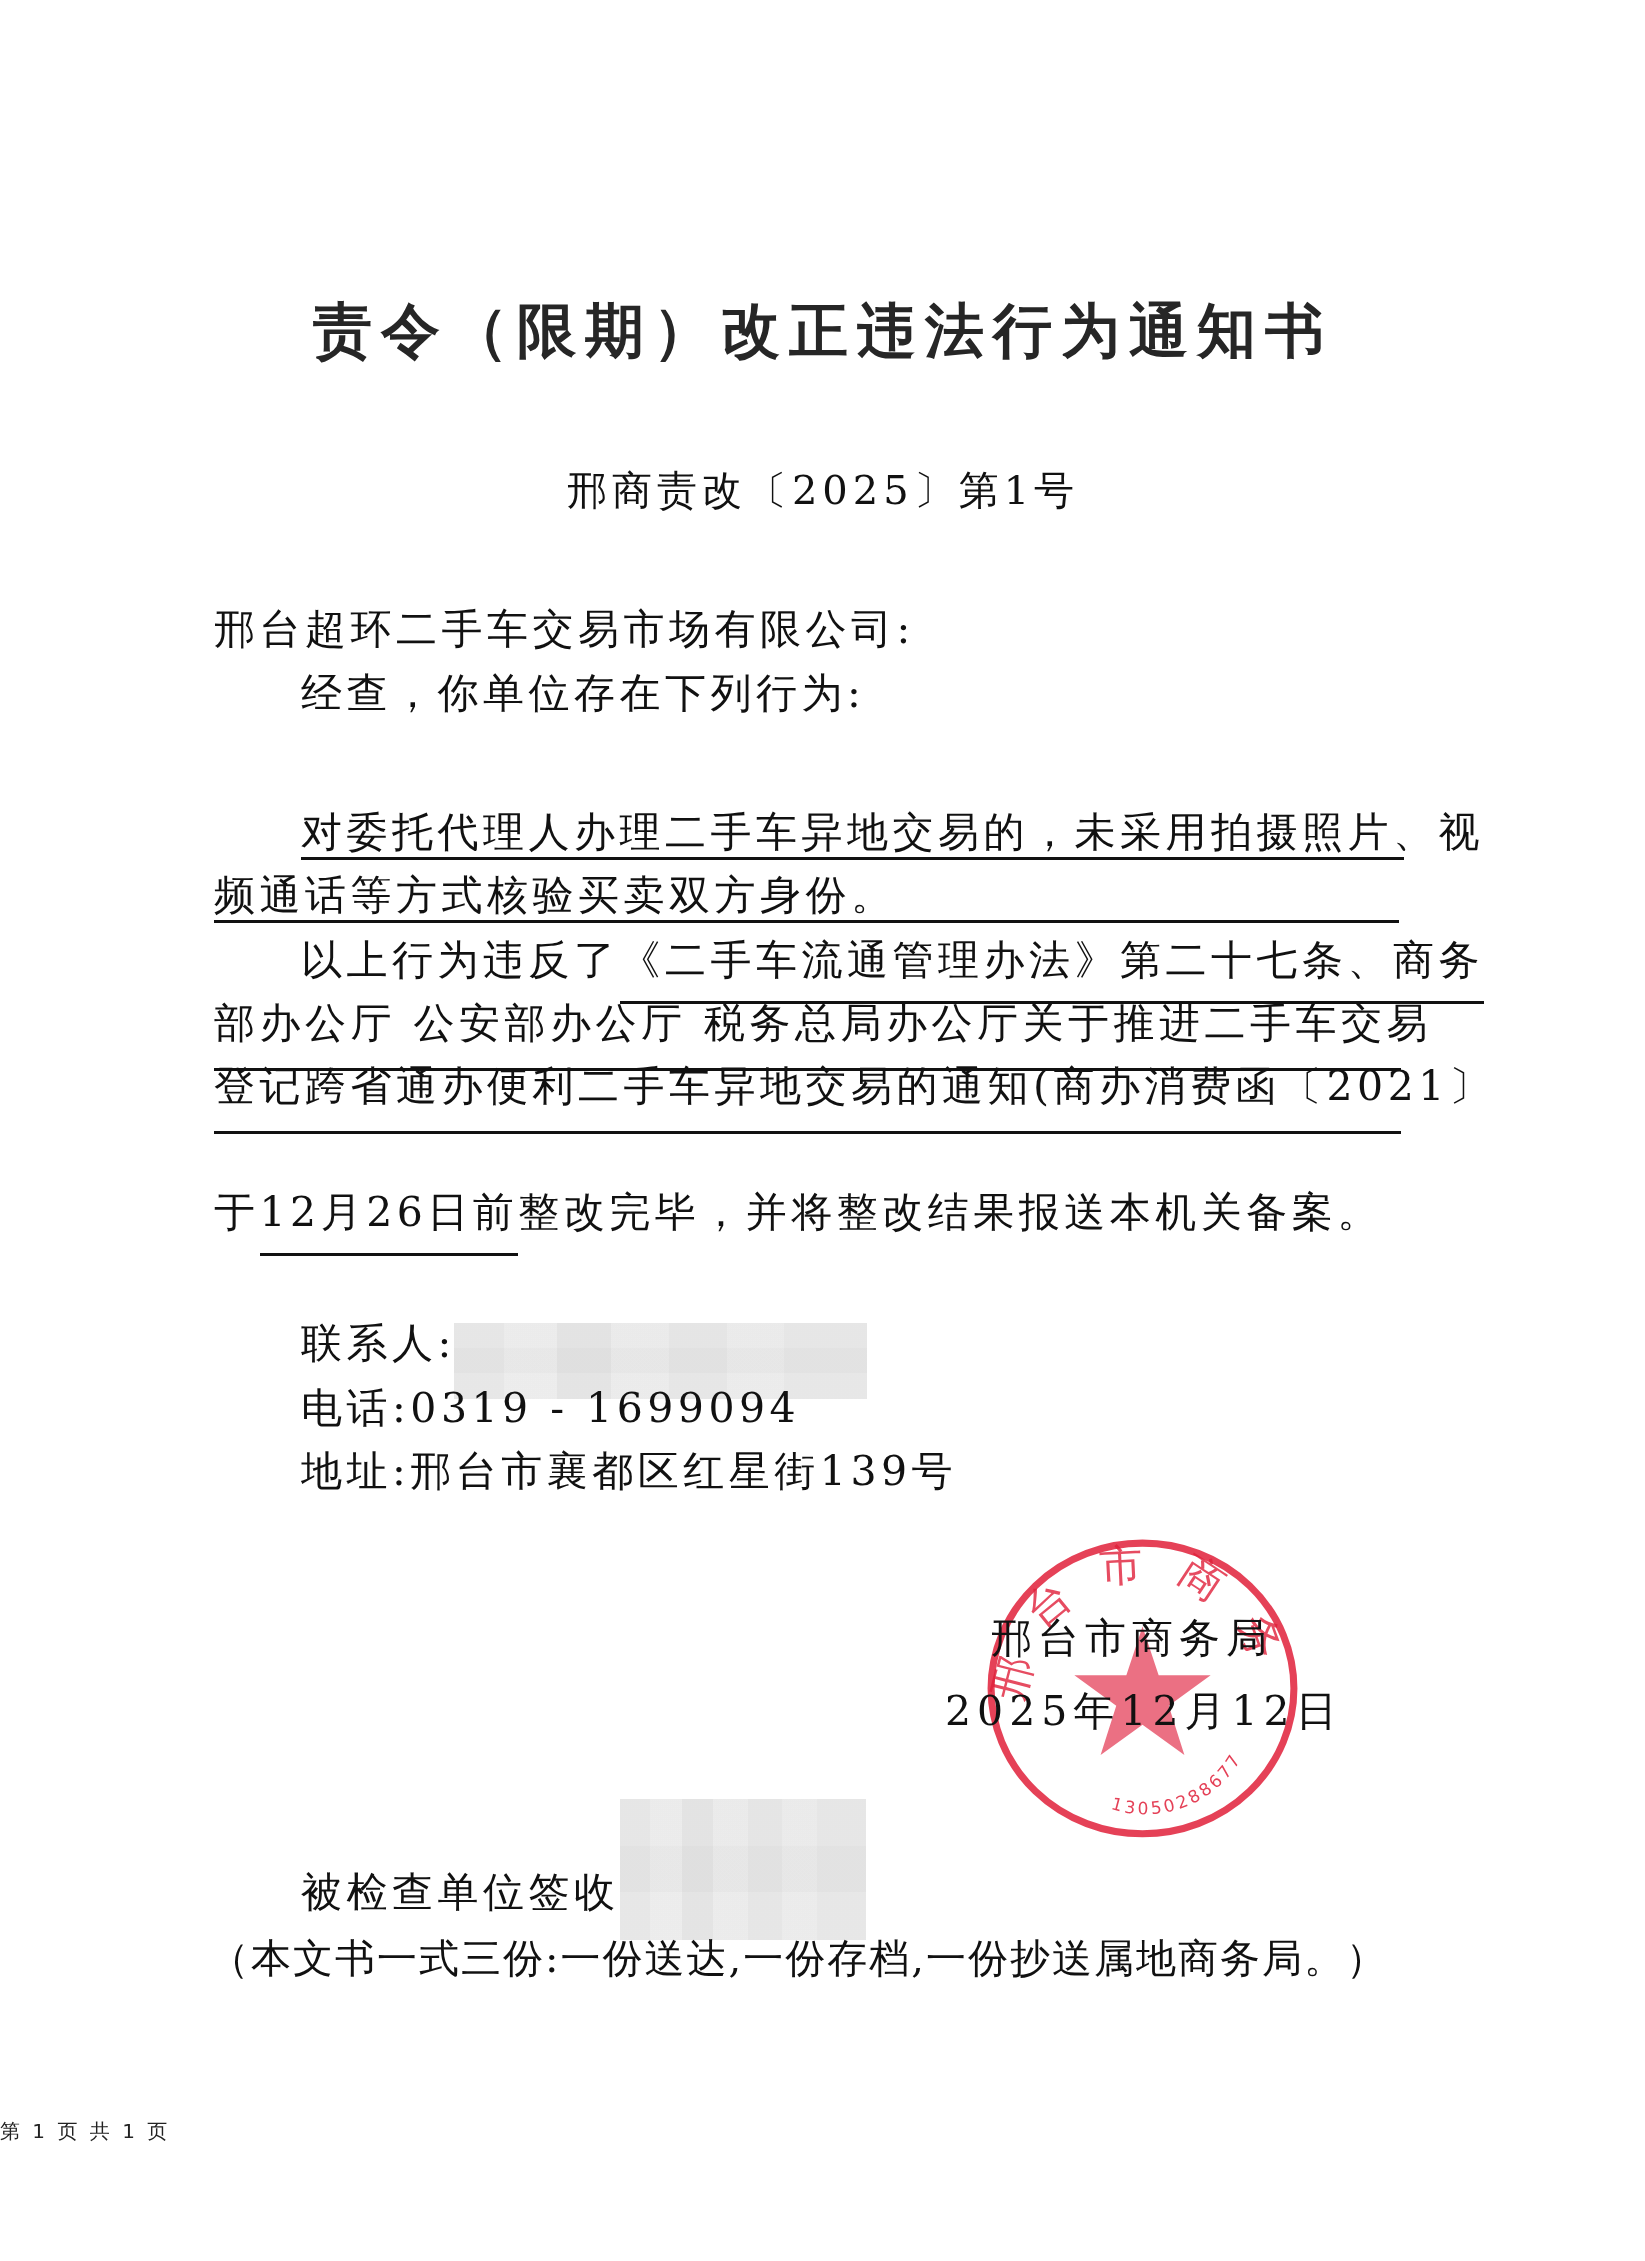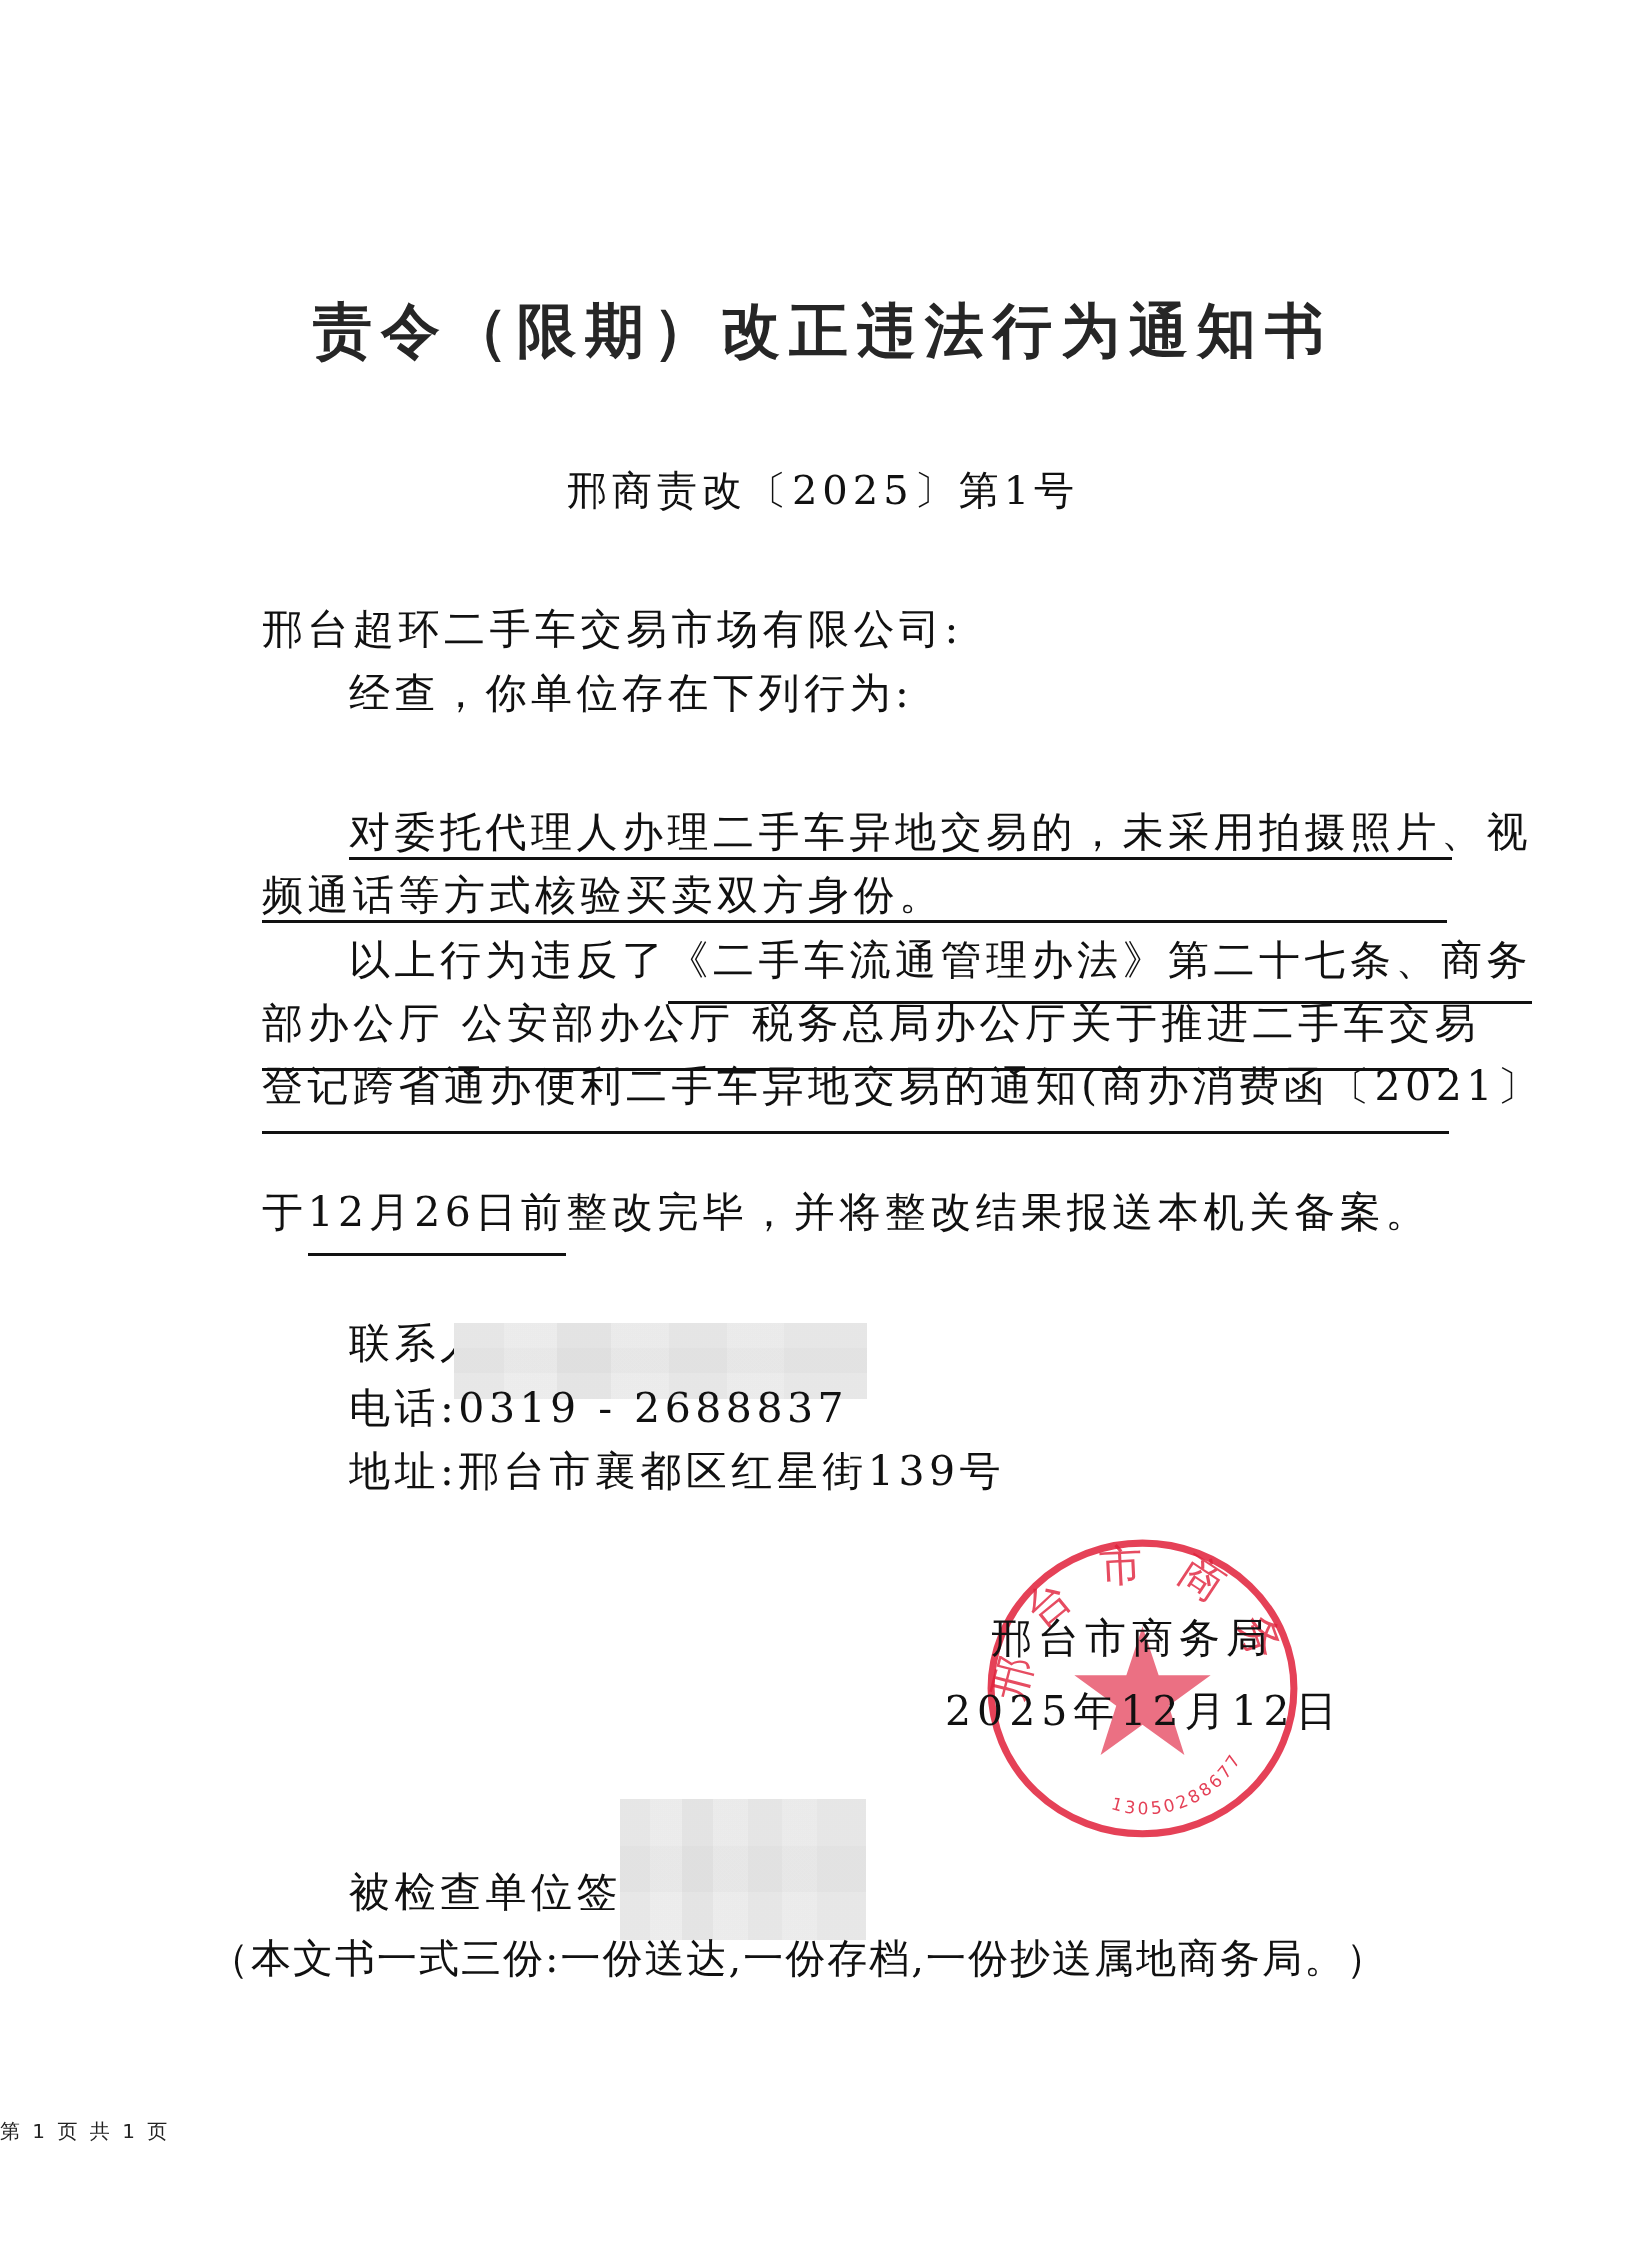--- a/index.html
+++ b/index.html
@@ -19,21 +19,21 @@
   }
   .docno {
     position: absolute; left: 0; right: 0; top: 463px;
     text-align: center; font-size: 40px; letter-spacing: 5px;
     line-height: 55px; color: #111;
   }
 
   .line {
     position: absolute; left: 214px; width: 1190px;
     font-size: 41px; line-height: 55px; letter-spacing: 4.5px;
-    white-space: nowrap; color: #111; margin-left: 48px;
+    white-space: nowrap; color: #111;
   }
   .indent { left: 301px; width: 1103px; }
   .u { border-bottom: 3px solid #111; padding-bottom: 17px; }
 
   .blur {
     position: absolute;
     background:
       linear-gradient(90deg, rgba(0,0,0,0.04) 0 12%, rgba(0,0,0,0.015) 12% 25%, rgba(0,0,0,0.05) 25% 38%, rgba(0,0,0,0.02) 38% 52%, rgba(0,0,0,0.045) 52% 66%, rgba(0,0,0,0.02) 66% 80%, rgba(0,0,0,0.04) 80% 100%),
       linear-gradient(180deg, rgba(0,0,0,0.02) 0 33%, rgba(0,0,0,0.035) 33% 66%, rgba(0,0,0,0.015) 66% 100%);
     background-color: #f4f4f4;
@@ -91,21 +91,21 @@
   <div class="line" style="top:1185px;">
     <span>于</span><span class="u">12月26日前</span><span>整改完毕，并将整改结果报送本机关备案。</span>
   </div>
 
   <div class="line indent" style="top:1316px;">
     <span>联系人:</span>
   </div>
   <div class="blur" style="left:454px; top:1323px; width:413px; height:76px;"></div>
 
   <div class="line indent" style="top:1381px;">
-    <span>电话:</span><span>0319 - 2688837</span>
+    <span>电话:</span><span>0319 - 1699094</span>
   </div>
   <div class="line indent" style="top:1444px;">
     <span>地址:</span><span>邢台市襄都区红星街139号</span>
   </div>
 
   <svg class="stamp" viewBox="0 0 640 620">
     <defs>
       <path id="arcTop" d="M 95 370 A 230 230 0 1 1 545 370"></path>
       <path id="arcBottom" d="M 150 470 A 220 220 0 0 0 520 440"></path>
     </defs>

